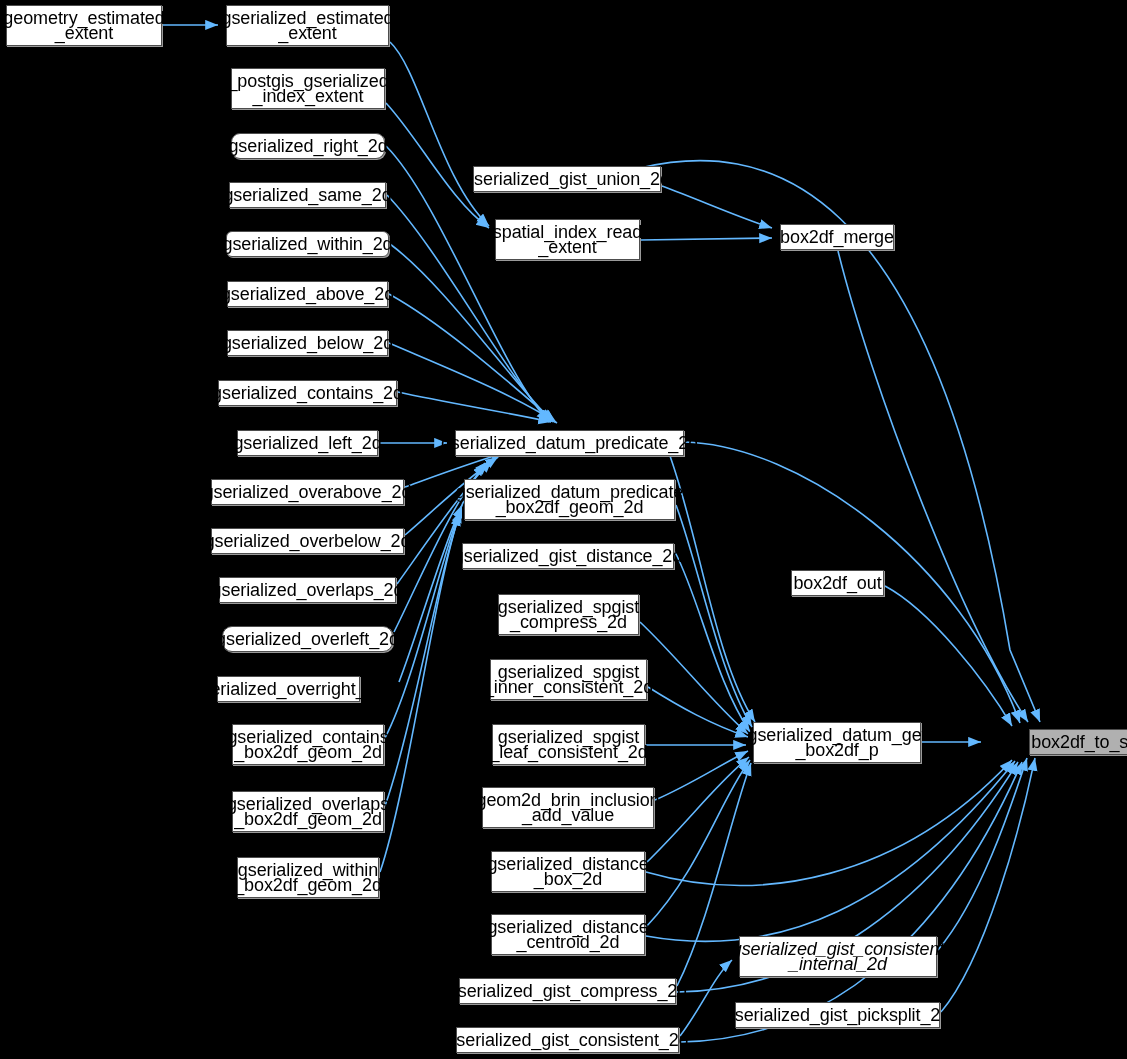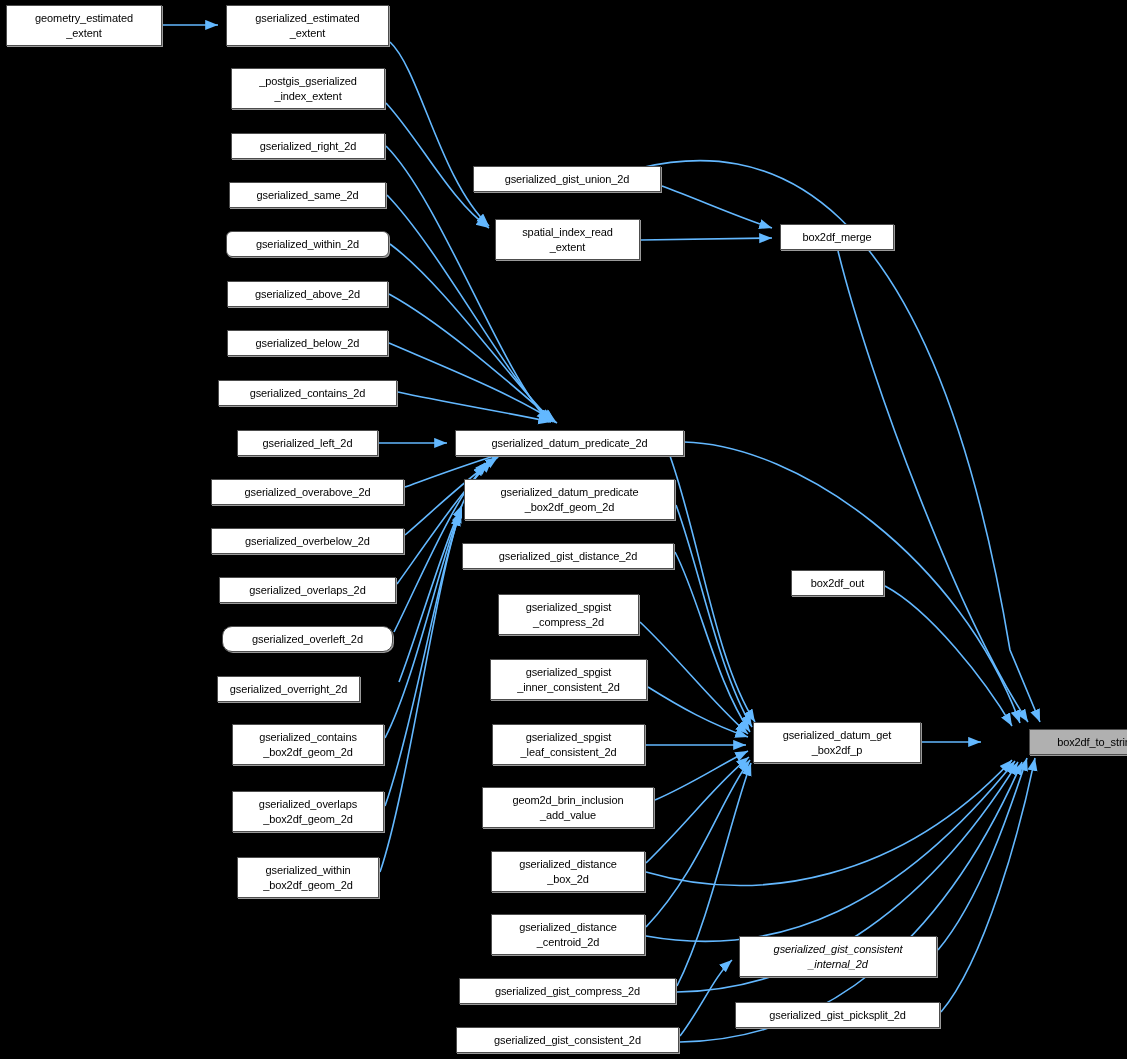--- a/index.html
+++ b/index.html
@@ -26,21 +26,21 @@
     height: 1059px;
     pointer-events: none;
   }
   .node {
     position: absolute;
     box-sizing: border-box;
     background: #ffffff;
     border: 1px solid #4d4d4d;
     box-shadow: 1px 1px 0 0 #9a9a9a;
     color: #000000;
-    font-size: 11px;
+    font-size: 18px;
     line-height: 15px;
     text-align: center;
     display: flex;
     align-items: center;
     justify-content: center;
     white-space: pre-line;
     letter-spacing: -0.1px;
     z-index: 5;
   }
   .node.highlight {
@@ -103,21 +103,21 @@
         <path d="M680,1042 C820,1040 940,950 1022,762"></path>
       </g>
   </svg>
   <div id="nodes">
       <div class="node" style="left: 6px; top: 5px; width: 156px; height: 41px;">geometry_estimated
 _extent</div>
       <div class="node" style="left: 226px; top: 5px; width: 163px; height: 41px;">gserialized_estimated
 _extent</div>
       <div class="node" style="left: 231px; top: 68px; width: 154px; height: 41px;">_postgis_gserialized
 _index_extent</div>
-      <div class="node" style="left: 231px; top: 133px; width: 154px; height: 26px;">gserialized_right_2d</div>
+      <div class="node" style="left: 231px; top: 133px; width: 154px; height: 26px; border-radius: 9px;">gserialized_right_2d</div>
       <div class="node" style="left: 229px; top: 182px; width: 157px; height: 26px;">gserialized_same_2d</div>
       <div class="node" style="left: 226px; top: 231px; width: 163px; height: 26px; border-radius: 6px;">gserialized_within_2d</div>
       <div class="node" style="left: 227px; top: 281px; width: 161px; height: 26px;">gserialized_above_2d</div>
       <div class="node" style="left: 227px; top: 330px; width: 161px; height: 26px;">gserialized_below_2d</div>
       <div class="node" style="left: 218px; top: 380px; width: 179px; height: 26px;">gserialized_contains_2d</div>
       <div class="node" style="left: 237px; top: 430px; width: 141px; height: 26px;">gserialized_left_2d</div>
       <div class="node" style="left: 211px; top: 479px; width: 193px; height: 26px;">gserialized_overabove_2d</div>
       <div class="node" style="left: 211px; top: 528px; width: 193px; height: 26px;">gserialized_overbelow_2d</div>
       <div class="node" style="left: 219px; top: 577px; width: 177px; height: 26px;">gserialized_overlaps_2d</div>
       <div class="node" style="left: 222px; top: 626px; width: 171px; height: 26px; border-radius: 10px;">gserialized_overleft_2d</div>

